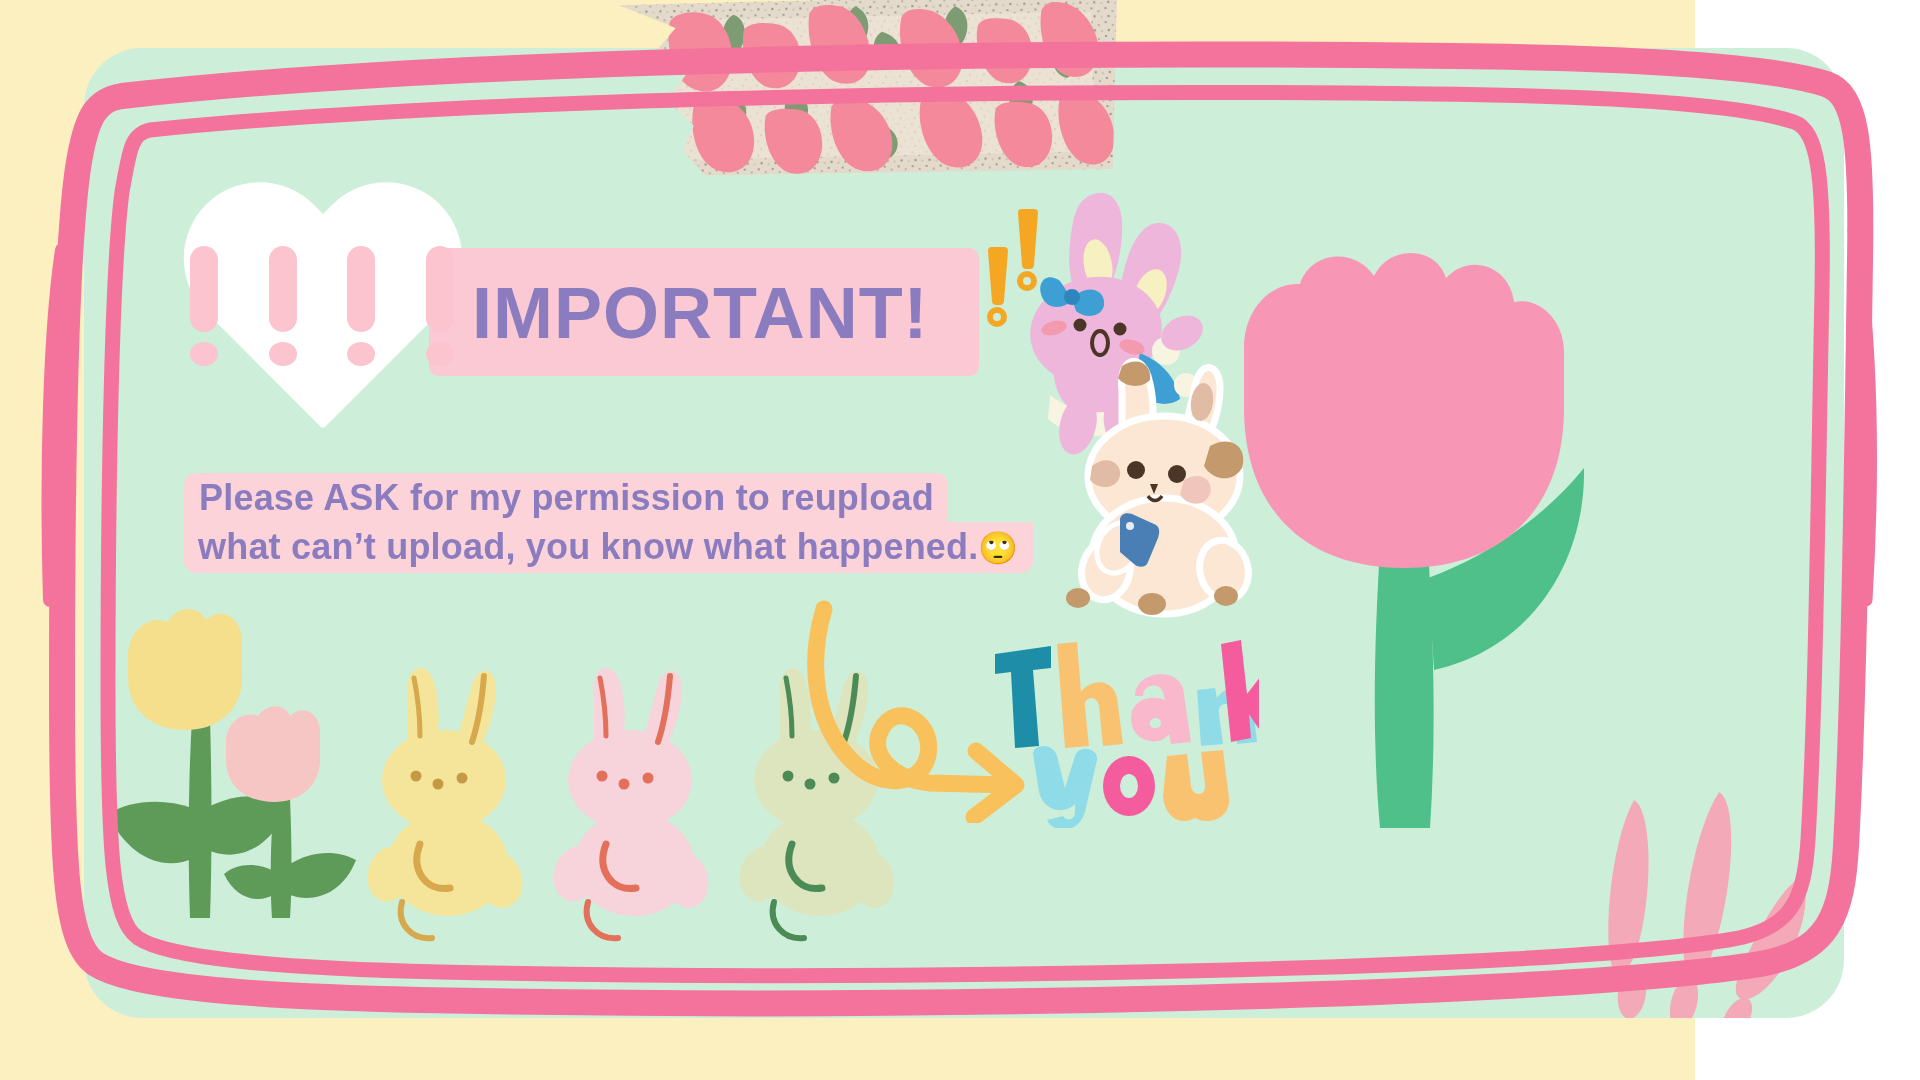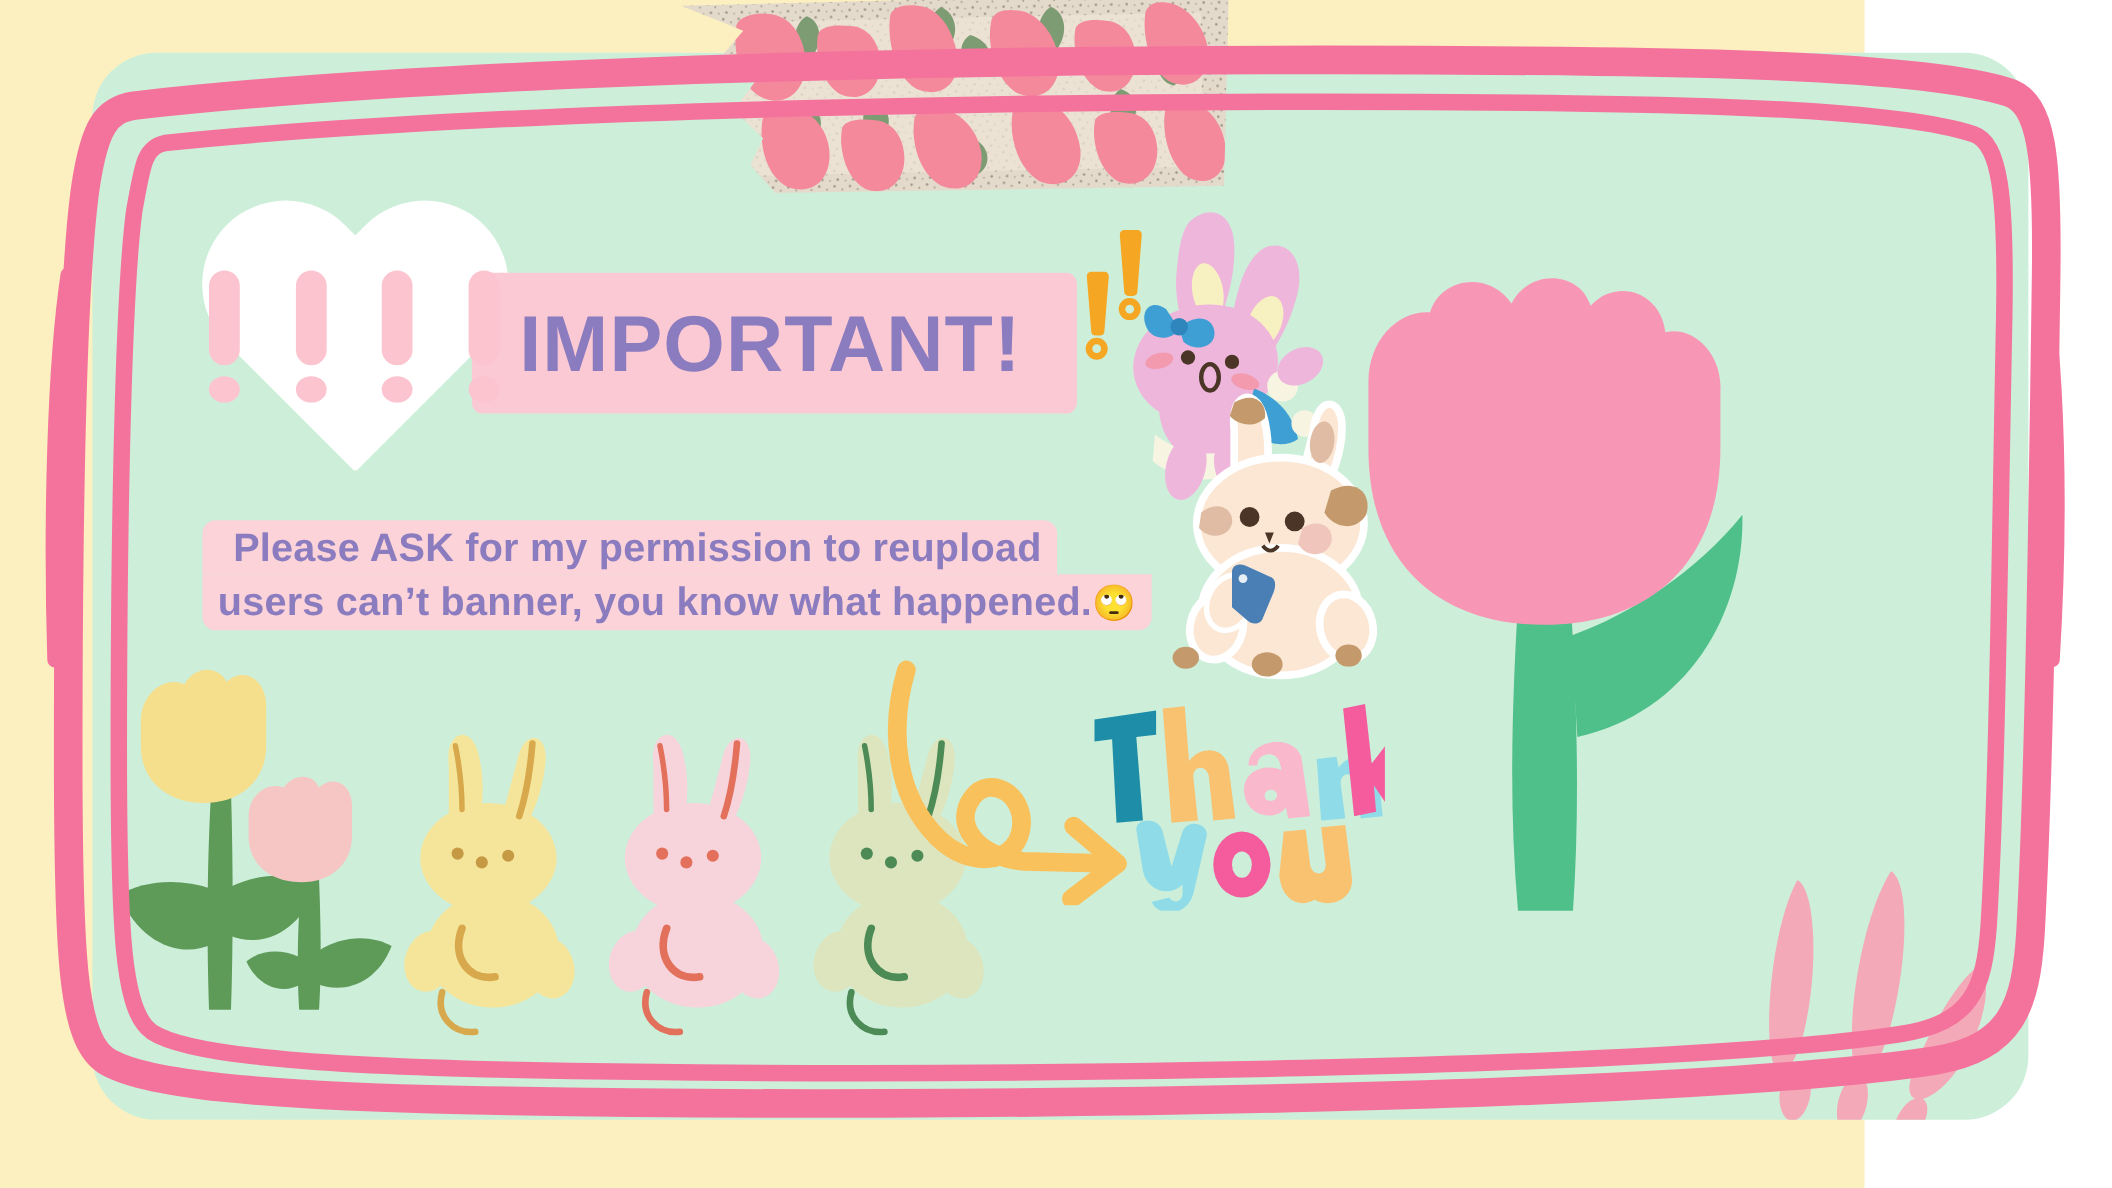--- a/index.html
+++ b/index.html
@@ -66,21 +66,21 @@
     display:inline-block;
     background:#FBD3D8;
     color:#8B7BBF;
     font-size:36px; font-weight:bold;
     line-height:49px;
     padding:0 14px;
     border-radius:10px;
     white-space:nowrap;
     letter-spacing:.2px;
   }
-  .bline.l1{ border-radius:12px 12px 0 0; padding-left:28px; }
+  .bline.l1{ border-radius:12px 12px 0 0; padding-left:15px; }
   .bline.l3{ border-radius:0 0 12px 12px; }
   .emoji{ font-size:32px; }
 
   
   .art{ position:absolute; }
 </style>
 </head>
 <body>
 
 <div id="stage">
@@ -314,21 +314,21 @@
             <b></b>
           </div>
       </div>
     </div>
 
     <div id="important-banner"></div>
     <div id="important-text">IMPORTANT!</div>
 
     <div id="body-block">
       <div><span class="bline l1">Please ASK for my permission to reupload</span></div>
-      <div><span class="bline l3"><span>users can’t banner, you know what happened.</span><span class="emoji">🙄</span></span></div>
+      <div><span class="bline l3"><span>what can’t upload, you know what happened.</span><span class="emoji">🙄</span></span></div>
     </div>
 
   </div>
 
   <svg id="washi" viewBox="0 0 510 180">
     <defs>
       <pattern id="speck" width="14" height="14" patternUnits="userSpaceOnUse">
         <rect width="14" height="14" fill="#E4DACB"></rect>
         <circle cx="2" cy="3" r="1.1" fill="#5c5446" opacity=".55"></circle>
         <circle cx="9" cy="6" r=".9" fill="#5c5446" opacity=".45"></circle>

